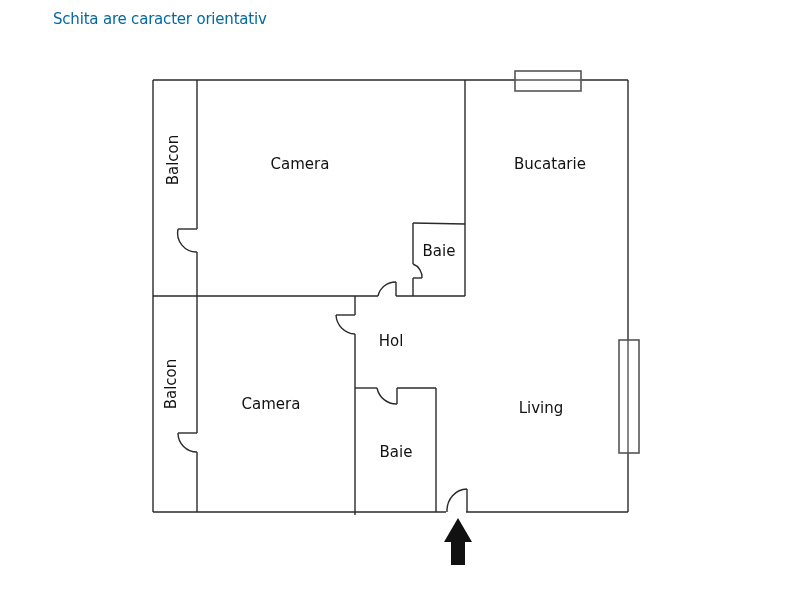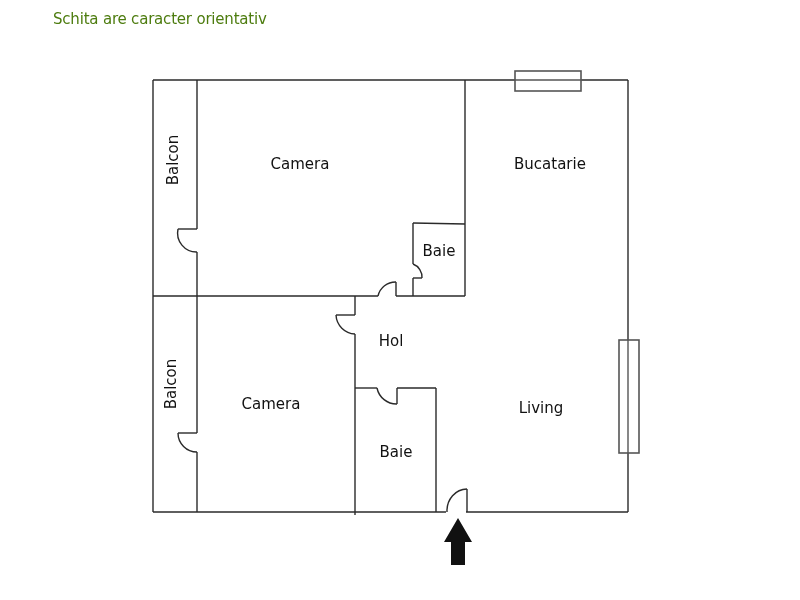--- a/index.html
+++ b/index.html
@@ -1,17 +1,17 @@
 <!DOCTYPE html>
 <html><head>
 <meta charset="utf-8">
 <style>
   html, body { margin: 0; padding: 0; background: #ffffff; }
   body { width: 800px; height: 600px; position: relative; overflow: hidden; font-family: "DejaVu Sans", sans-serif; }
-  .caption { position: absolute; left: 53px; top: 10px; font-size: 15px; color: #4d7c0f; letter-spacing: -0.2px; }
+  .caption { position: absolute; left: 53px; top: 10px; font-size: 15px; color: #0369a1; letter-spacing: -0.2px; }
   svg { position: absolute; left: 0; top: 0; }
   .wall { stroke: #2a2a2a; stroke-width: 1.4; fill: none; }
   .win { stroke: #555; stroke-width: 1.6; fill: #fff; }
   .lbl { font-family: "DejaVu Sans", sans-serif; font-size: 15px; fill: #111; }
 </style>
 </head>
 <body>
 
 <div class="caption">Schita are caracter orientativ</div>
 

